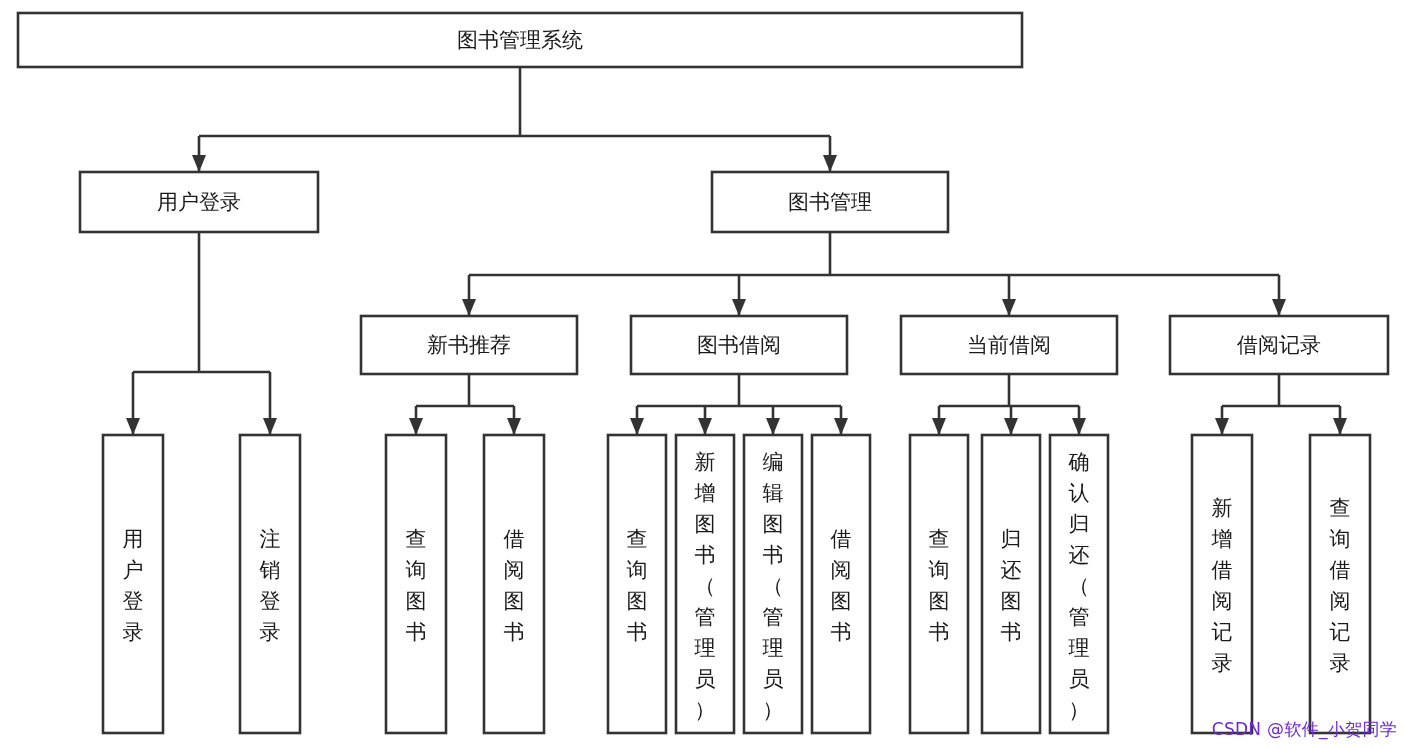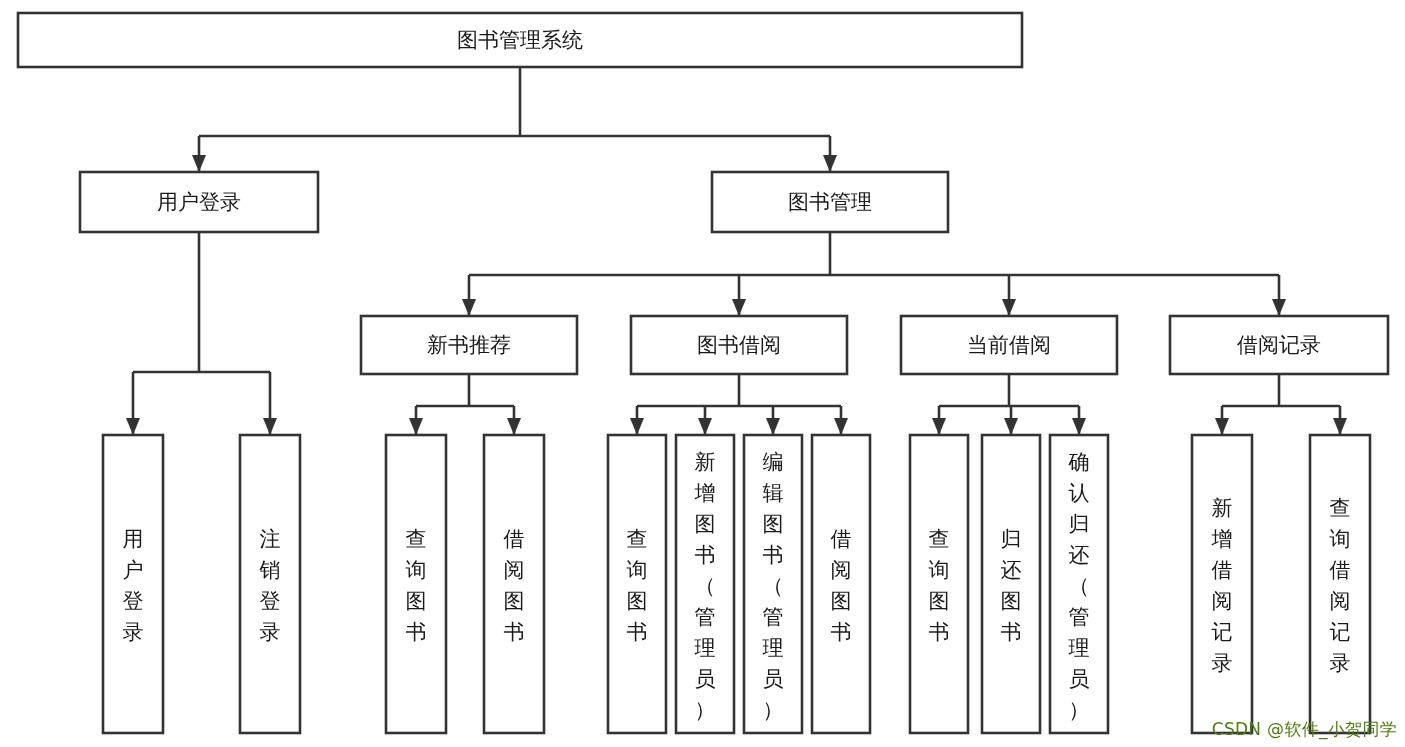--- a/index.html
+++ b/index.html
@@ -52,21 +52,21 @@
     font-size: 21px;
     fill: #1a1a1a;
     text-anchor: middle;
   }
   .watermark {
     position: absolute;
     right: 8px;
     bottom: 6px;
     font-family: "DejaVu Sans", "Liberation Sans", sans-serif;
     font-size: 17px;
-    color: #4d7c0f;
+    color: #6d28d9;
     white-space: nowrap;
     letter-spacing: 0.3px;
   }
 </style>
 </head>
 <body>
 
 <div id="diagram-root">
   <svg class="flow" viewBox="0 0 1405 747" xmlns="http://www.w3.org/2000/svg">
     <g id="connectors">

